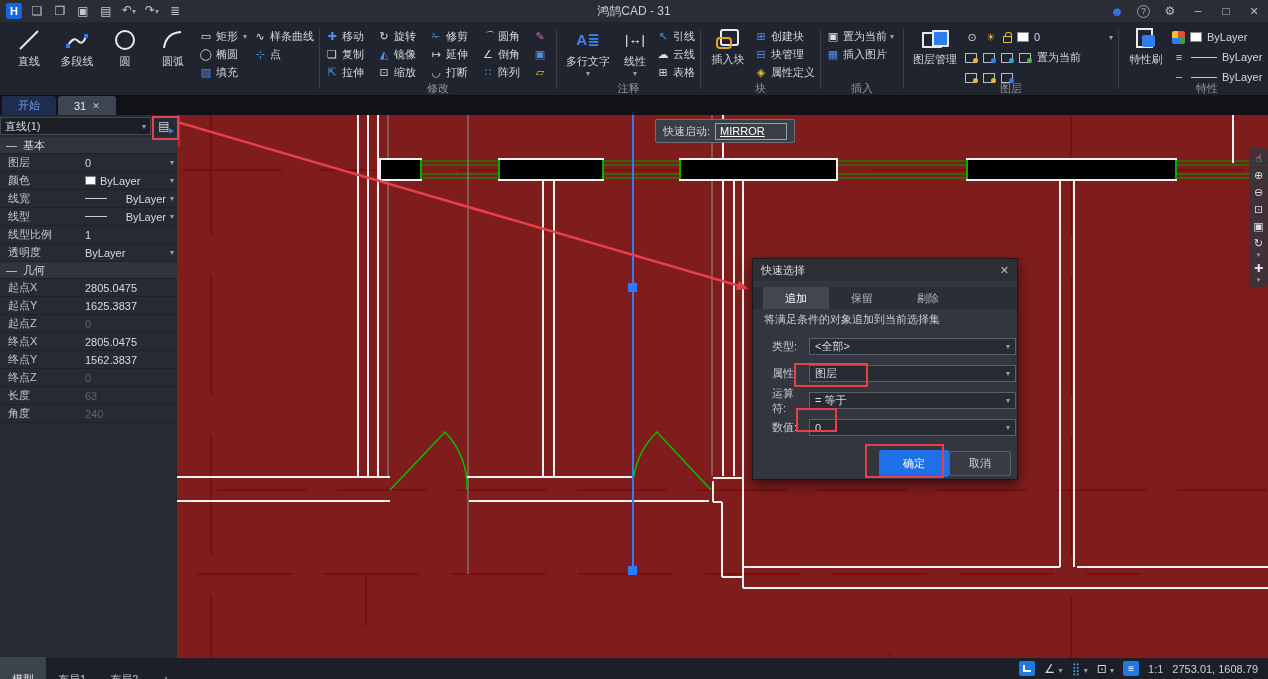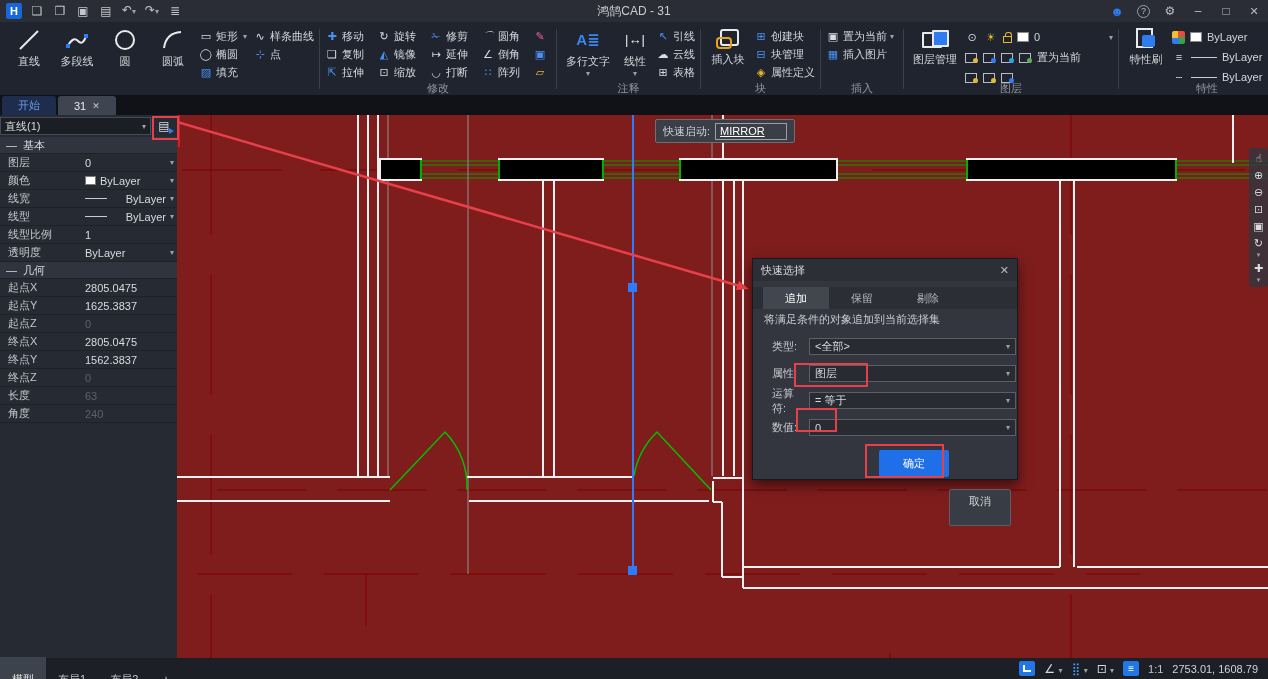--- a/index.html
+++ b/index.html
@@ -118,22 +118,22 @@
   .dtabbtn { width:66px; text-align:center; line-height:22px; color:#b4b8bf; }
   .dtabbtn.active { background:#42464f; color:#fff; }
   .ddesc { position:absolute; left:11px; top:53px; color:#c8ccd2; }
   .drow { position:absolute; left:8px; width:100%; height:17px; display:flex; align-items:center;gap:10px; }
   .dlabel { width:38px; padding-left:11px; color:#c8ccd2; flex:none; }
   .dcombo { margin-left:0; width:207px; height:17px; background:#282b32; border:1px solid #5a5f68;
     display:flex; align-items:center; justify-content:space-between; padding:0 5px; color:#d8dbe0; }
   .dcombo .car { font-size:8px; color:#9aa0a8; }
   .dbtn { position:absolute; height:27px; border-radius:2px; text-align:center; color:#fff; font-size:11px; }
   .dbtn.ok { left:126px; top:191px; width:70px; line-height:27px; background:#1e6fe8; }
-  .dbtn.cancel { left:196px; top:192px; width:62px; height:37px; line-height:23px;
-    background:#383c44; border:1px solid #5a5f68; color:#d0d4da;margin-top:38px; }
+  .dbtn.cancel { left:196px; top:192px; width:62px; height:25px; line-height:23px;
+    background:#383c44; border:1px solid #5a5f68; color:#d0d4da; }
   .hl { position:absolute; border:2px solid #e8404a; pointer-events:none; z-index:40; }
   
   .statusbar { position:absolute; left:0; top:658px; width:1268px; height:21px; background:#1c1f26;
     display:flex; align-items:center; font-size:11px; color:#c2c6cc; }
   .mtab { padding:12px 12px; height:21px; line-height:21px; }
   .mtab.active { background:#3d434d; color:#e8eaec; }
   .st-right { margin-left:auto; display:flex; align-items:center; gap:9px; padding-right:10px; }
   .sbox { width:16px; height:15px; background:#2277e8; border-radius:2px; display:grid; place-items:center; }
   .corner { width:8px; height:7px; border-left:2px solid #fff; border-bottom:2px solid #fff; }
   .sic { color:#d8dbe0; font-size:12px; }

